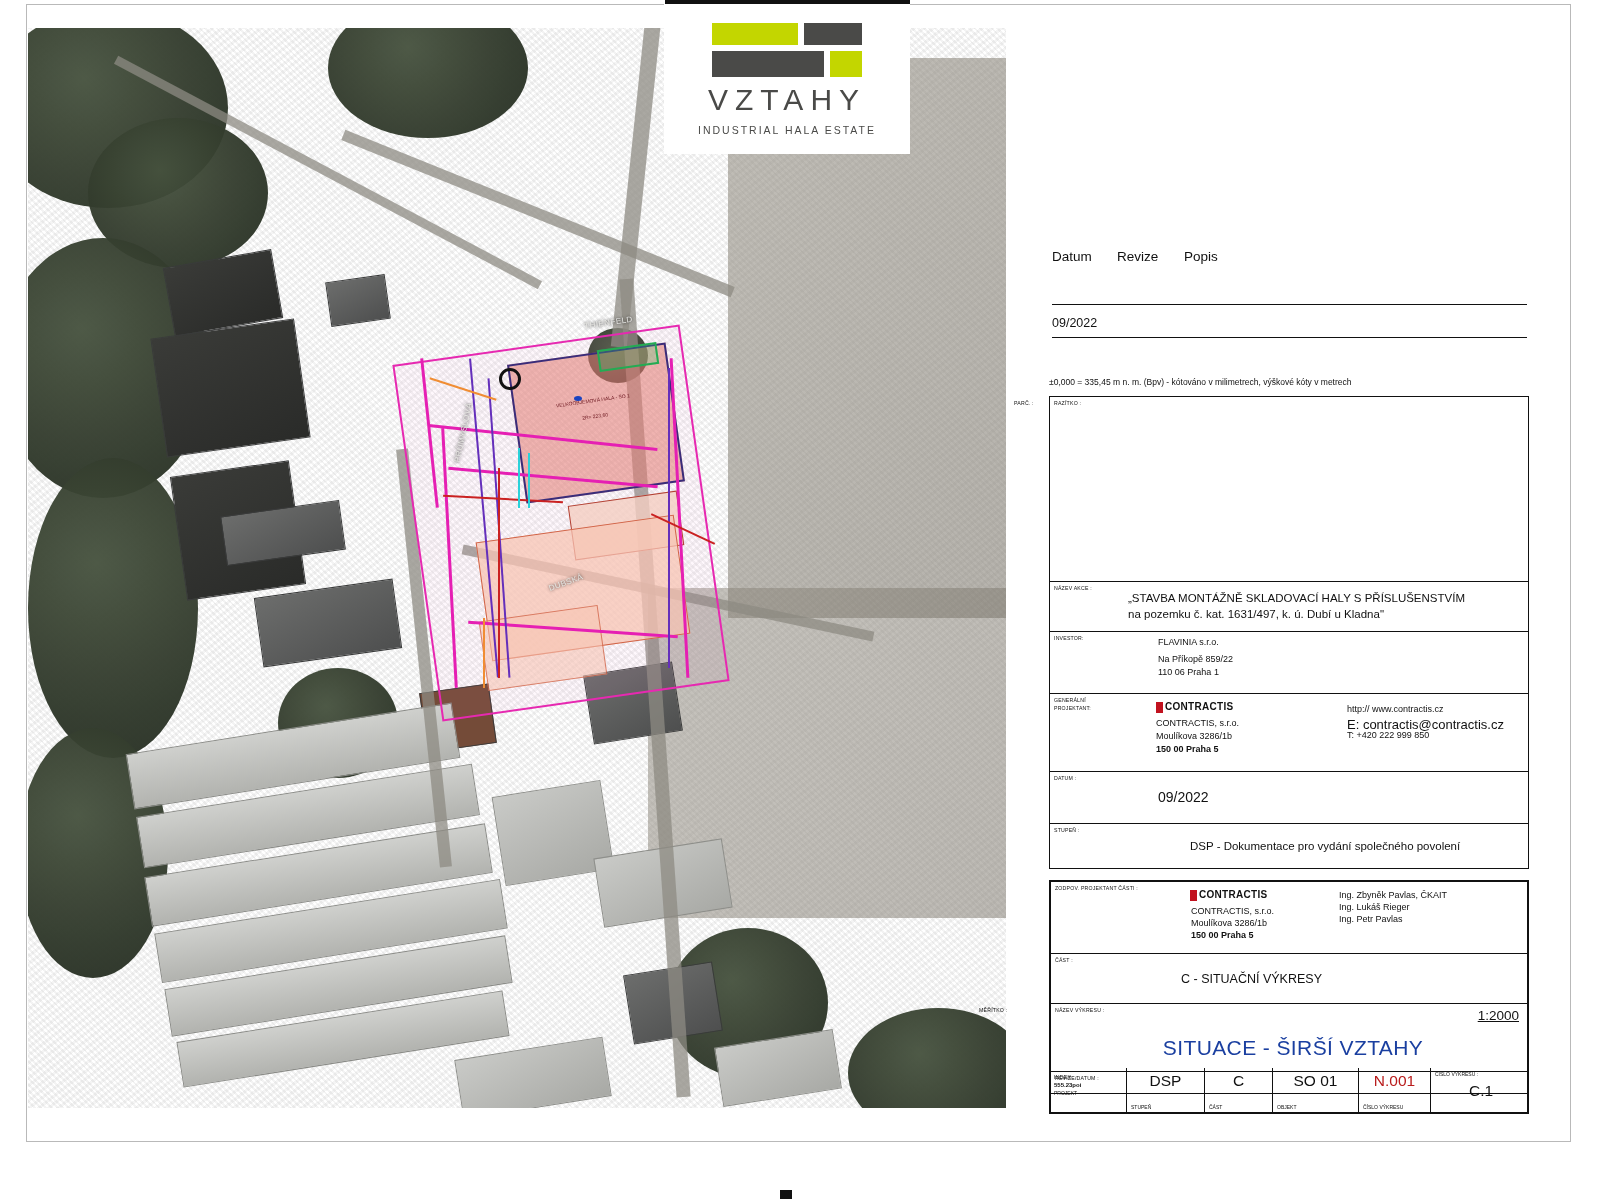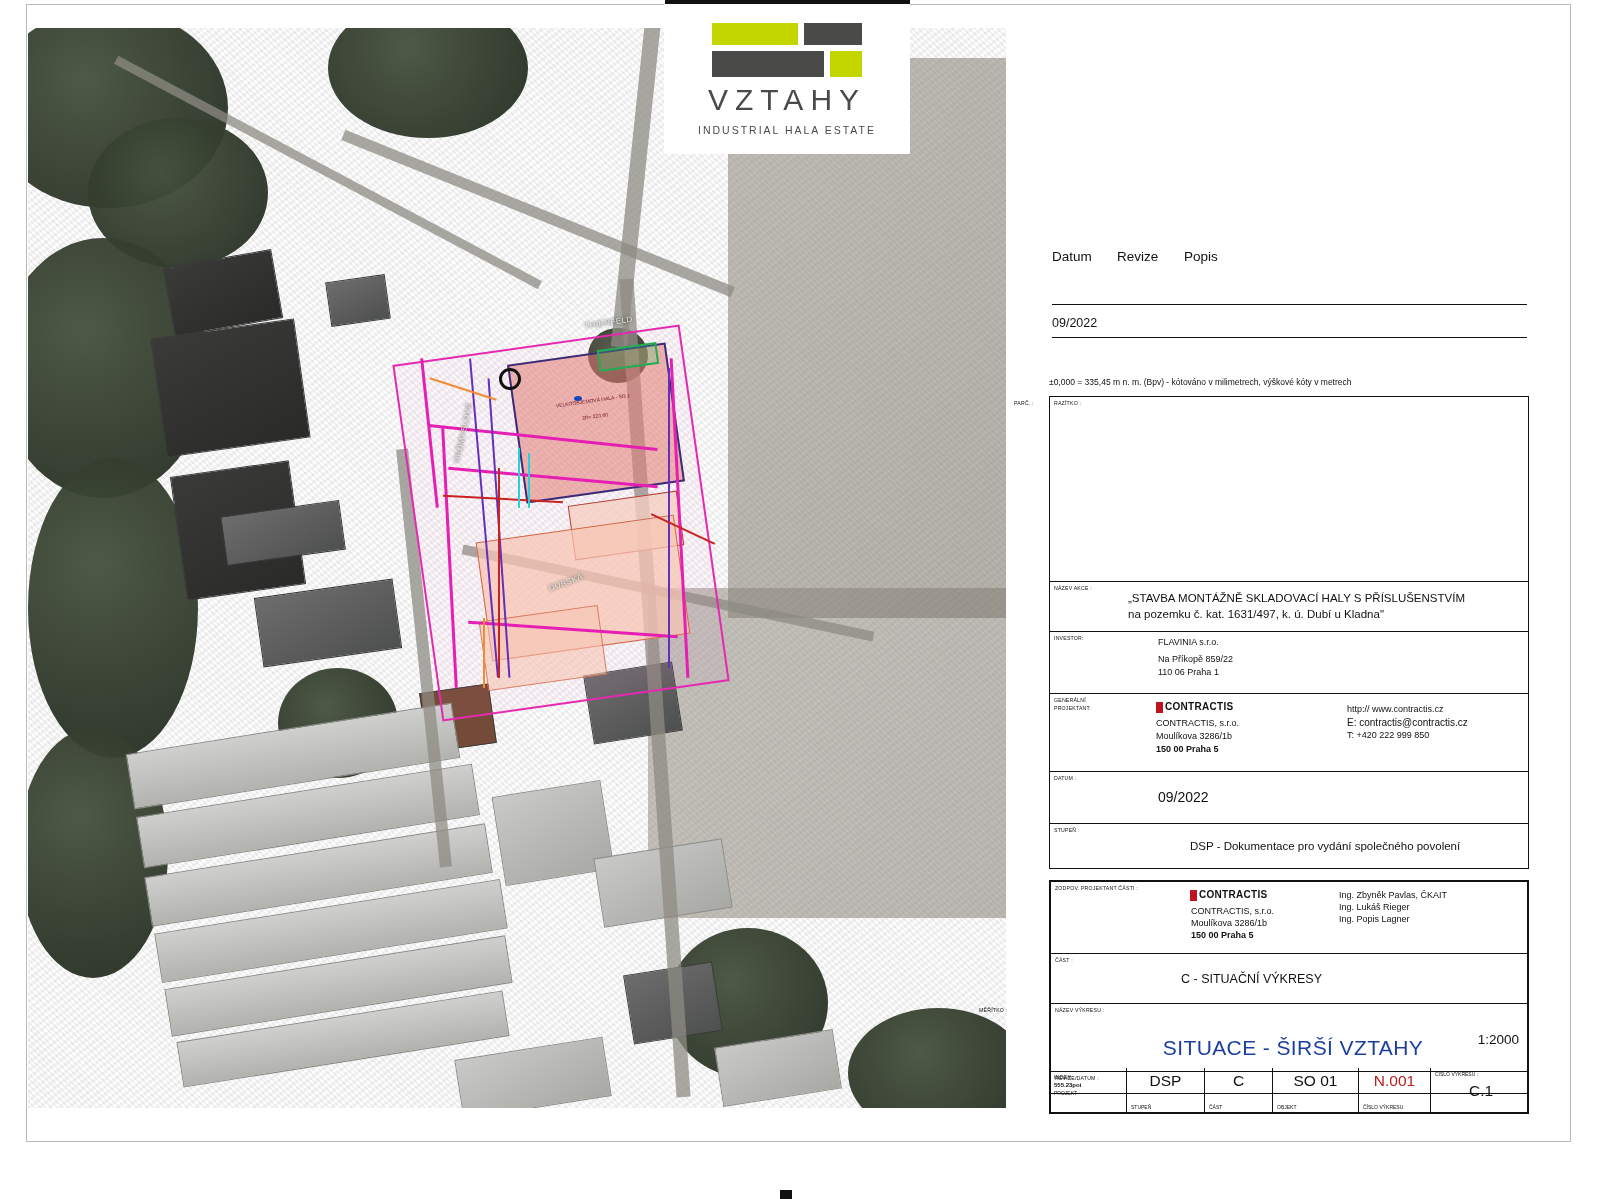--- a/index.html
+++ b/index.html
@@ -328,21 +328,21 @@
       </div>
 
       <div class="tb-row" style="top:297px;height:78px;">
         <div class="tb-lbl">GENERÁLNÍ</div>
         <div class="tb-lbl" style="top:11px;">PROJEKTANT:</div>
         <div class="contractis-logo" style="left:115px;top:7px;">CONTRACTIS</div>
         <div class="cell-text" style="left:106px;top:24px;font-size:9px;">CONTRACTIS, s.r.o.</div>
         <div class="cell-text" style="left:106px;top:37px;font-size:9px;">Moulíkova 3286/1b</div>
         <div class="cell-text" style="left:106px;top:50px;font-size:9px;font-weight:bold;">150 00 Praha 5</div>
         <div class="cell-text" style="left:297px;top:10px;font-size:9px;">http:// www.contractis.cz</div>
-        <div class="cell-text" style="left:297px;top:23px;font-size:10px;">E:  contractis@contractis.cz</div>
+        <div class="cell-text" style="left:297px;top:23px;font-size:13px;">E:  contractis@contractis.cz</div>
         <div class="cell-text" style="left:297px;top:36px;font-size:9px;">T:  +420 222 999 850</div>
       </div>
 
       <div class="tb-row" style="top:375px;height:52px;">
         <div class="tb-lbl">DATUM :</div>
         <div class="cell-text" style="left:108px;top:17px;font-size:14px;">09/2022</div>
       </div>
 
       <div class="tb-row" style="top:427px;height:46px;border-bottom:none;">
         <div class="tb-lbl">STUPEŇ :</div>
@@ -353,32 +353,32 @@
     <div class="tb2">
 
       <div class="tb-row" style="top:0;height:72px;">
         <div class="tb-lbl">ZODPOV. PROJEKTANT ČÁSTI :</div>
         <div class="contractis-logo" style="left:148px;top:7px;">CONTRACTIS</div>
         <div class="cell-text" style="left:140px;top:24px;font-size:9px;">CONTRACTIS, s.r.o.</div>
         <div class="cell-text" style="left:140px;top:36px;font-size:9px;">Moulíkova 3286/1b</div>
         <div class="cell-text" style="left:140px;top:48px;font-size:9px;font-weight:bold;">150 00 Praha 5</div>
         <div class="cell-text" style="left:288px;top:8px;font-size:9px;">Ing. Zbyněk Pavlas, ČKAIT</div>
         <div class="cell-text" style="left:288px;top:20px;font-size:9px;">Ing. Lukáš Rieger</div>
-        <div class="cell-text" style="left:288px;top:32px;font-size:9px;">Ing. Popis Lagner</div>
+        <div class="cell-text" style="left:288px;top:32px;font-size:9px;">Ing. Petr Pavlas</div>
       </div>
 
       <div class="tb-row" style="top:72px;height:50px;">
         <div class="tb-lbl">ČÁST :</div>
         <div class="cell-text" style="left:130px;top:18px;font-size:12.5px;">C - SITUAČNÍ VÝKRESY</div>
       </div>
 
       <div class="tb-row" style="top:122px;height:68px;">
         <div class="tb-lbl">NÁZEV VÝKRESU :</div>
         <div class="tb-lbl right" style="right:40px;">MĚŘÍTKO :</div>
-        <div class="scale-val" style="top:28px;">1:2000</div>
+        <div class="scale-val" style="top:4px;text-decoration:underline;">1:2000</div>
         <div class="drawing-title" style="top:32px;">SITUACE - ŠIRŠÍ VZTAHY</div>
       </div>
 
       <div class="tb-row" style="top:190px;height:22px;">
         <div class="tb-lbl">REVIZE/DATUM :</div>
       </div>
 
       <div class="bottom-strip">
         <div class="bs-cell" style="left:0;width:76px;">
           <div class="bs-idx">

